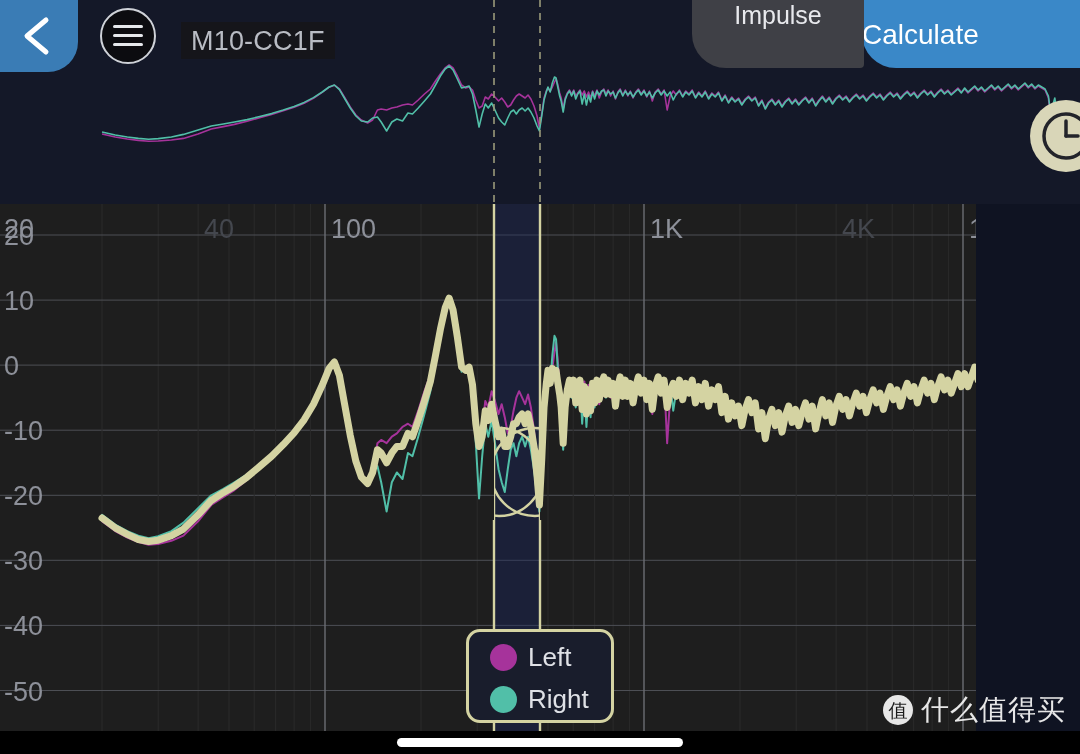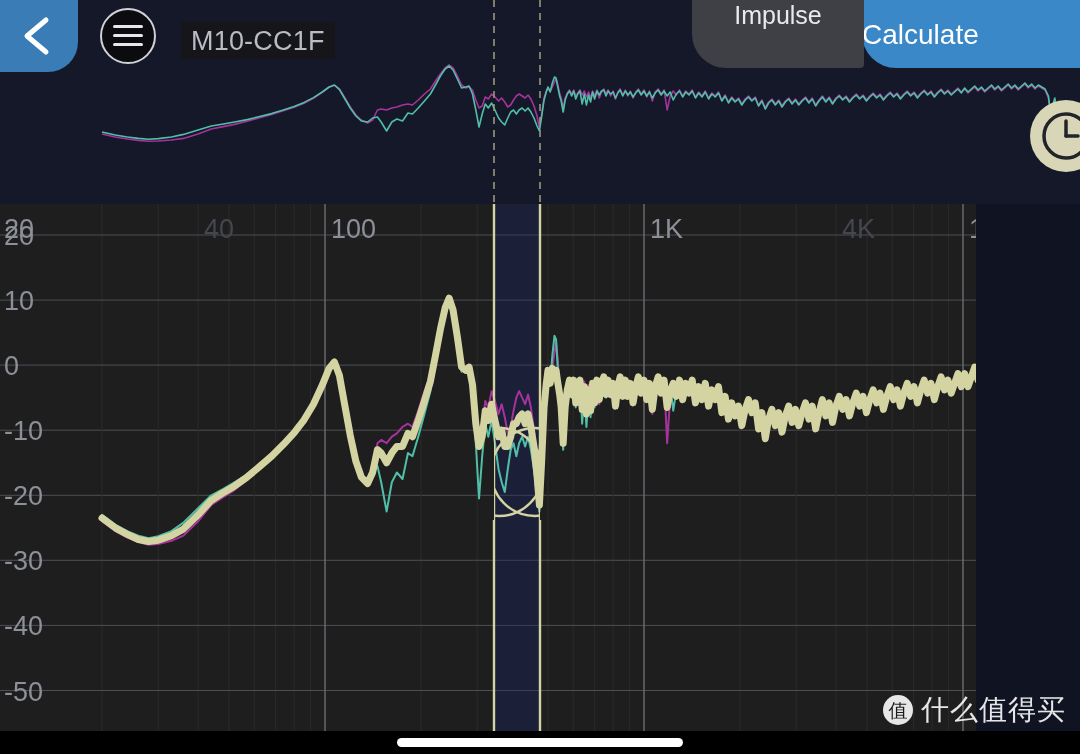--- a/index.html
+++ b/index.html
@@ -401,20 +401,30 @@
           <text x="4" y="171.1" class="axis-label-y">0</text>
           <text x="4" y="236.2" class="axis-label-y">-10</text>
           <text x="4" y="301.3" class="axis-label-y">-20</text>
           <text x="4" y="366.3" class="axis-label-y">-30</text>
           <text x="4" y="431.4" class="axis-label-y">-40</text>
           <text x="4" y="496.5" class="axis-label-y">-50</text>
         </g>
       </svg>
   </div>
 
+  <div id="legend" style="border-color: rgb(212, 211, 162);">
+    <div class="legend-row r0">
+      <span class="legend-dot" style="background: rgb(166, 51, 155);"></span>
+      <span class="legend-text">Left</span>
+    </div>
+    <div class="legend-row r1">
+      <span class="legend-dot" style="background: rgb(81, 191, 168);"></span>
+      <span class="legend-text">Right</span>
+    </div>
+  </div>
 
   <div id="watermark">
     <span class="wm-badge">值</span>
     <span class="wm-text">什么值得买</span>
   </div>
 
   <div id="home-bar-area">
     <div id="home-indicator"></div>
   </div>
 

